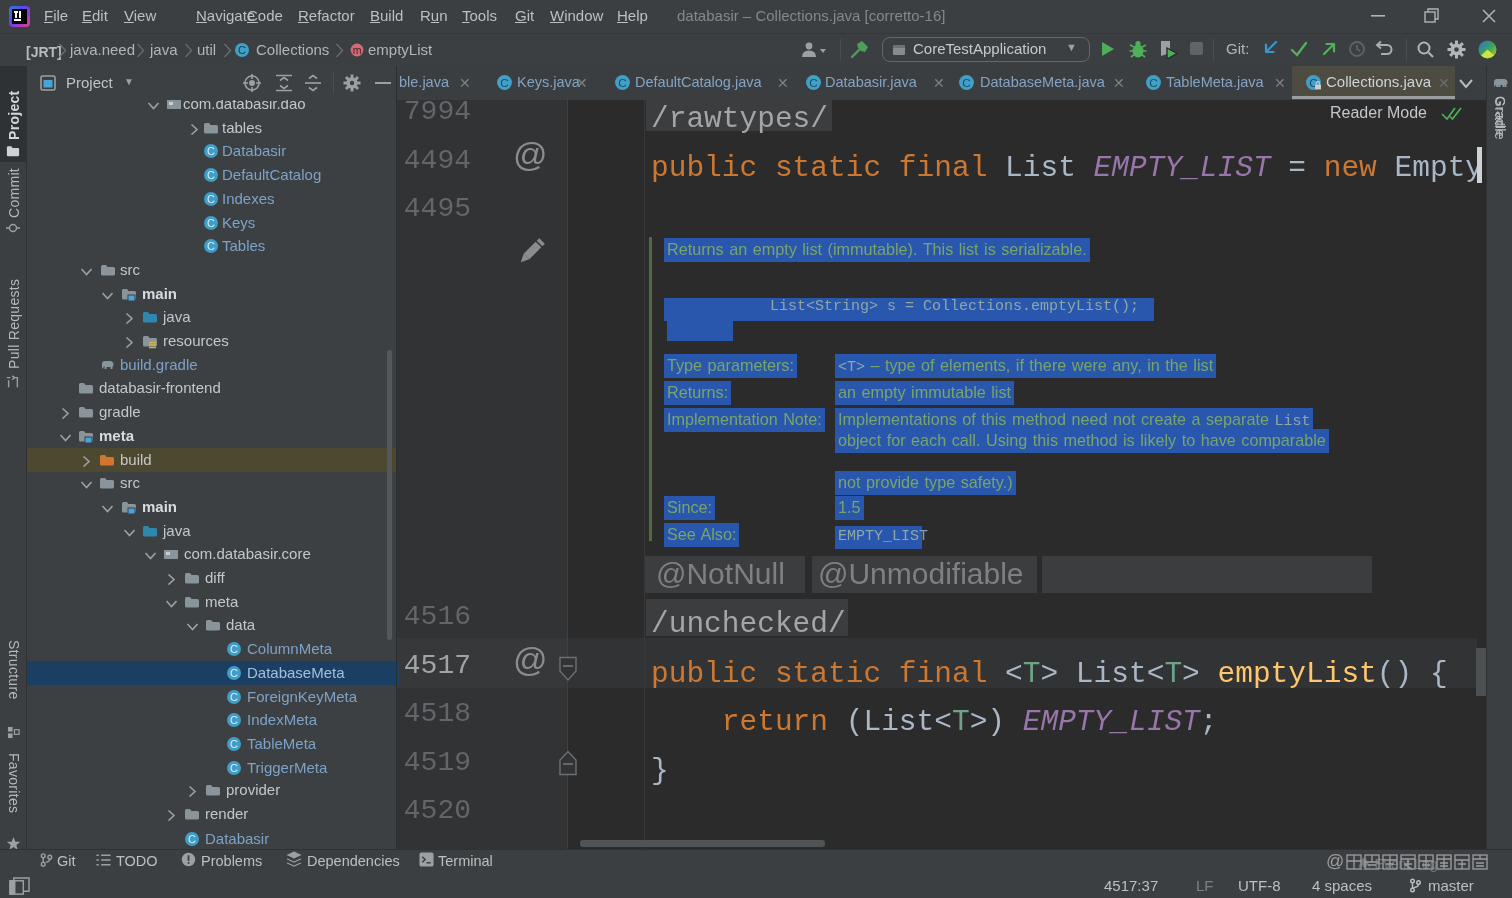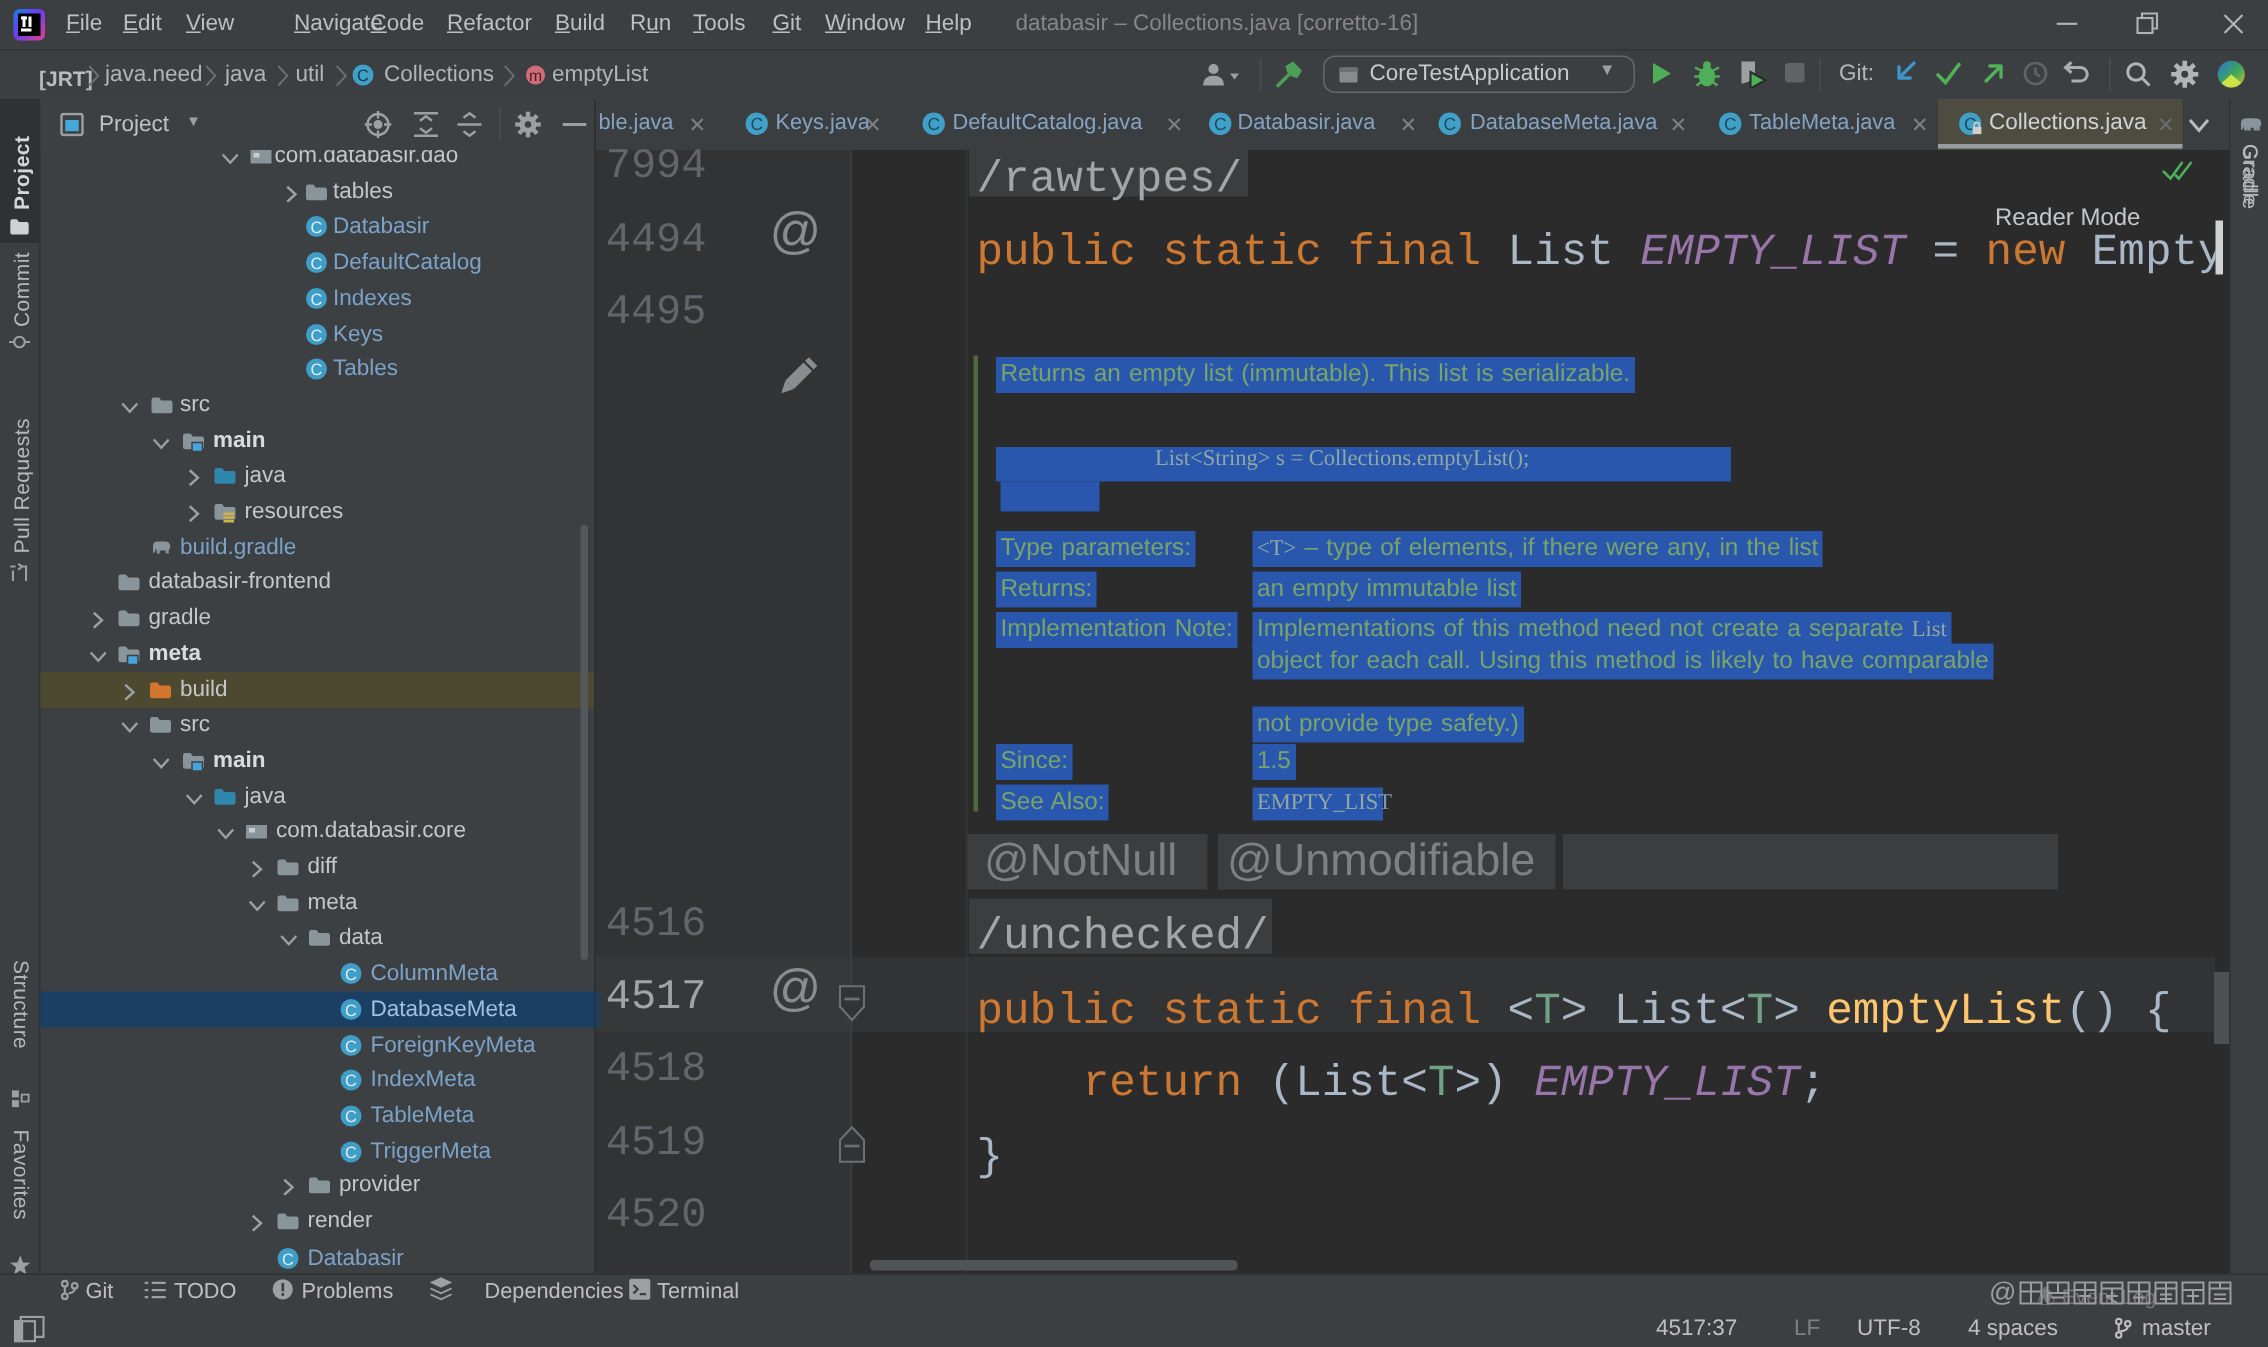--- a/index.html
+++ b/index.html
@@ -27,21 +27,21 @@
 .tabtext{position:absolute;top:74px;font-size:14.5px;color:#85a3c2;white-space:nowrap;}
 .tabx{position:absolute;top:75px;font-size:14px;color:#7e8183;}
 .code{position:absolute;font-family:"Liberation Mono",monospace;font-size:29.5px;line-height:48.6px;white-space:pre;color:#a9b7c6;}
 .ln{position:absolute;font-family:"Liberation Mono",monospace;font-size:28px;color:#62666a;width:74px;text-align:right;left:397px;}
 .kw{color:#cc7832;}
 .fn{color:#ffc66d;}
 .cn{color:#9876aa;font-style:italic;}
 .tp{color:#6fa287;}
 .docline{position:absolute;font-size:16.2px;color:#78a468;white-space:pre;word-spacing:1px;}
 .dsel{background:#2a57ae;padding:2px 3px 4px 3px;margin:-2px -3px -4px -3px;}
-.doccode{font-family:Liberation Serif, serif;font-size:15px;color:#8fa8a2;}
+.doccode{font-family:Liberation Mono, monospace;font-size:15px;color:#8fa8a2;}
 .gbox{position:absolute;background:#3c3d3e;}
 .anno{position:absolute;font-family:"Liberation Sans",sans-serif;font-size:30px;color:#7e8183;white-space:pre;}
 .st{position:absolute;top:4px;font-size:14.5px;color:#bdbfc1;}
 svg{display:block;}
 </style></head>
 <body>
 <div id="app">
 <div id="menubar" class="abs"></div>
 <div id="toolbar" class="abs"></div>
 <div id="leftstripe" class="abs"></div>
@@ -428,21 +428,21 @@
       <circle cx="8" cy="8" r="7" fill="#41a0c8"></circle>
       <text x="8" y="12" font-size="11" text-anchor="middle" fill="#1c4a61" font-family="Liberation Sans">C</text>
       <rect x="9.5" y="10" width="5.5" height="4.5" fill="#cfcfcf"></rect>
       <path d="M10.5 10 v-1.2 a1.6 1.6 0 0 1 3.2 0 V10" stroke="#cfcfcf" fill="none" stroke-width="1"></path>
     </svg>
 <span class="tabtext" style="left:1326px;color:#ced3d6;font-size:15px;top:73px;">Collections.java</span>
     <span class="tabx" style="left:1438px;color:#6b6e70;">✕</span>
 <svg class="abs" style="left:1458px;top:78px;" width="16" height="12" fill="none" stroke="#b9bcbe" stroke-width="2">
       <path d="M2 2 L8 9 L14 2"></path>
     </svg>
-<span class="abs" style="left:1330px;top:104px;font-size:16px;color:#c3c7ca;margin-top:33px;">Reader Mode</span>
+<span class="abs" style="left:1330px;top:104px;font-size:16px;color:#c3c7ca;">Reader Mode</span>
 <svg class="abs" style="left:1441px;top:106px;" width="22" height="16" fill="none" stroke="#4db05c" stroke-width="1.7">
       <path d="M1 8 L6 13 L14 2"></path>
       <path d="M9 10.5 L11.5 13 L20 2"></path>
     </svg>
 <div class="abs" style="left:9px;top:6px;width:21px;height:21px;border-radius:4px;background:linear-gradient(135deg,#1c7fe0 0%,#6a3df0 45%,#e0418a 100%);">
   <div class="abs" style="left:3px;top:3px;width:15px;height:15px;background:#000;"></div>
   <div class="abs" style="left:5px;top:5px;width:4px;height:2px;background:#fff;"></div>
   <div class="abs" style="left:6px;top:5px;width:1.5px;height:7px;background:#fff;"></div>
   <div class="abs" style="left:10px;top:5px;width:1.5px;height:7px;background:#fff;"></div>
   <div class="abs" style="left:5px;top:13px;width:7px;height:1.5px;background:#fff;"></div>
@@ -630,21 +630,21 @@
       <circle cx="8" cy="8" r="7.2" fill="#9da0a2"></circle>
       <rect x="7.1" y="3.5" width="1.9" height="6" fill="#3c3f41"></rect>
       <rect x="7.1" y="10.8" width="1.9" height="1.9" fill="#3c3f41"></rect>
     </svg>
 <span class="st" style="left:201px;top:853px;text-align:right;">Problems</span>
 <svg class="abs" style="left:286px;top:851px;" width="16" height="17" viewBox="0 0 16 17" fill="#9da0a2">
       <path d="M8 0.5 L15.5 4 L8 7.5 L0.5 4 Z"></path>
       <path d="M1.5 7.5 L8 10.5 L14.5 7.5 L15.5 8.3 L8 11.8 L0.5 8.3 Z"></path>
       <path d="M1.5 11.5 L8 14.5 L14.5 11.5 L15.5 12.3 L8 15.8 L0.5 12.3 Z"></path>
     </svg>
-<span class="st" style="left:307px;top:853px;margin-left:16px;">Dependencies</span>
+<span class="st" style="left:307px;top:853px;">Dependencies</span>
 <svg class="abs" style="left:419px;top:852px;" width="15" height="15" viewBox="0 0 16 16">
       <rect x="0.5" y="0.5" width="15" height="15" rx="2" fill="#9da0a2"></rect>
       <path d="M3.5 5 L6.5 8 L3.5 11" stroke="#3c3f41" stroke-width="1.6" fill="none"></path>
       <path d="M8 11.5 H12.5" stroke="#3c3f41" stroke-width="1.6"></path>
     </svg>
 <span class="st" style="left:438px;top:853px;">Terminal</span>
 <svg class="abs" style="left:9px;top:877px;" width="21" height="19" viewBox="0 0 22 20" fill="none" stroke="#9da0a2" stroke-width="1.5">
       <rect x="1" y="4" width="14" height="14"></rect>
       <path d="M5 4 V1 H21 V15 H15"></path>
       <rect x="1" y="4" width="5" height="14" fill="#9da0a2"></rect>

